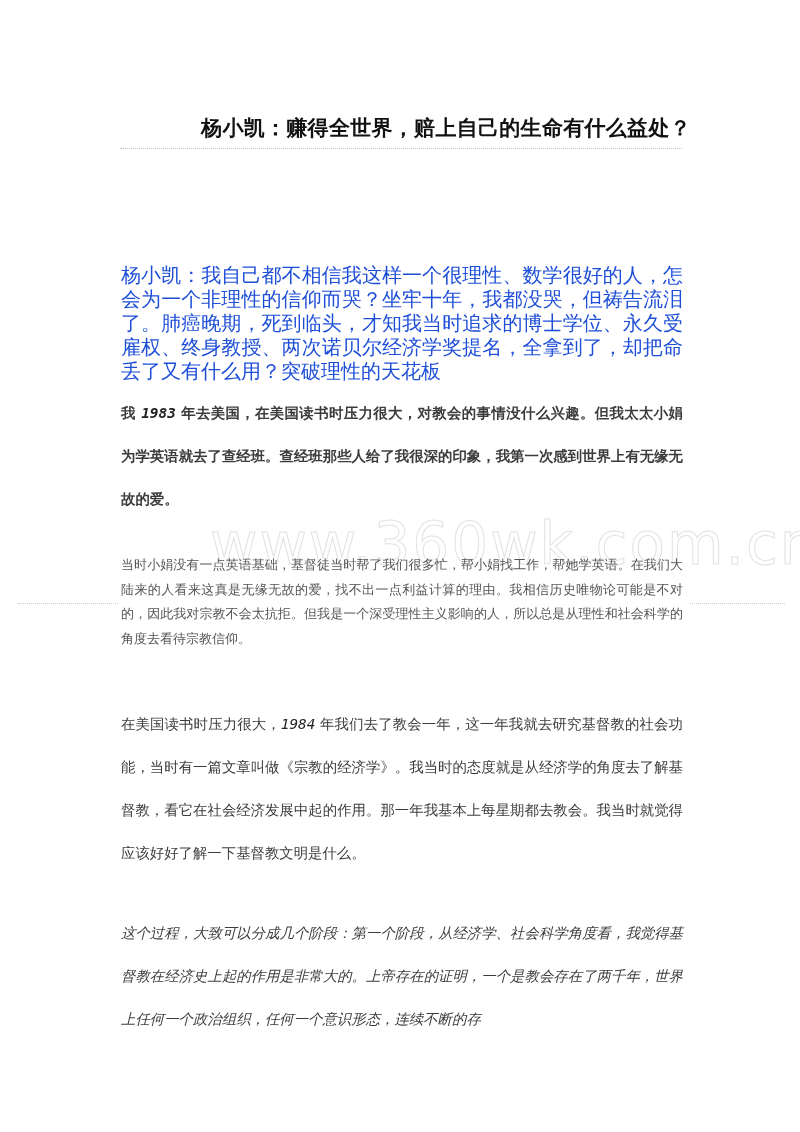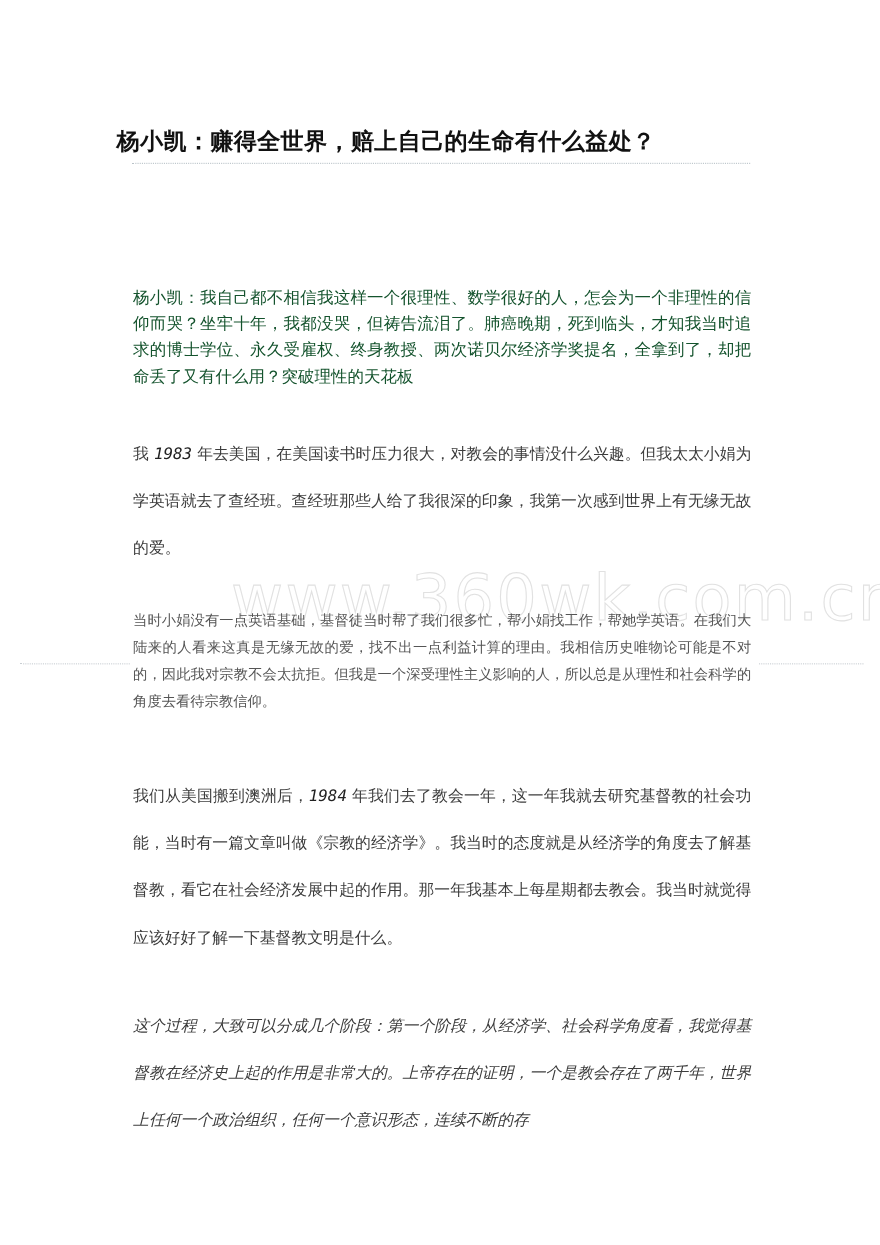--- a/index.html
+++ b/index.html
@@ -2,36 +2,36 @@
 <html><head>
   <meta charset="utf-8">
   <style>
     html, body { margin: 0; padding: 0; background: #ffffff; }
     body {
       width: 800px; height: 1132px; position: relative; overflow: hidden;
       font-family: "DejaVu Serif", "Liberation Serif", serif;
       color: #222;
     }
     .title {
-      position: absolute; left: 106px; top: 100px; width: 570px;
+      position: absolute; left: 121px; top: 100px; width: 570px;
       font-size: 21px; font-weight: bold; color: #111;
       font-family: "DejaVu Sans", "Liberation Sans", sans-serif;
-      letter-spacing: 0.3px; white-space: nowrap;
+      letter-spacing: 0.3px; white-space: nowrap; text-align: right;
     }
     .title-rule {
       position: absolute; left: 120px; top: 148px; width: 562px; height: 0;
       border-top: 1px dotted #b9c2c8;
     }
     .para {
       position: absolute; left: 121px; width: 562px;
       font-family: "DejaVu Sans", "Liberation Sans", sans-serif;
       color: #333; text-align: justify;
     }
-    .p1 { top: 243px; font-size: 15px; line-height: 24px; color: #14532d; }
-    .p2 { top: 378px; font-size: 14.4px; line-height: 43px; color: #3c3c3c; }
+    .p1 { top: 243px; font-size: 20px; line-height: 24px; color: #1d4ed8; }
+    .p2 { top: 378px; font-size: 14.4px; line-height: 43px; color: #3c3c3c; font-weight: bold; }
     .p3 { top: 540px; font-size: 13px; line-height: 24.5px; color: #555; }
     .p4 { top: 689px; font-size: 14.4px; line-height: 43px; color: #3c3c3c; }
     .p5 { top: 898px; font-size: 14.4px; line-height: 43px; color: #3c3c3c; font-style: italic; }
     .num { font-family: "DejaVu Sans Mono", "Liberation Mono", monospace; font-style: italic; color: #222; }
     .watermark {
       position: absolute; left: 210px; top: 510px;
       font-family: "DejaVu Sans", "Liberation Sans", sans-serif;
       font-size: 58px; letter-spacing: 2px;
       color: transparent; -webkit-text-stroke: 1px rgba(170,170,170,0.35);
       white-space: nowrap; pointer-events: none;
@@ -55,16 +55,16 @@
   <p class="para p1">杨小凯：我自己都不相信我这样一个很理性、数学很好的人，怎会为一个非理性的信仰而哭？坐牢十年，我都没哭，但祷告流泪了。肺癌晚期，死到临头，才知我当时追求的博士学位、永久受雇权、终身教授、两次诺贝尔经济学奖提名，全拿到了，却把命丢了又有什么用？突破理性的天花板</p>
 
   <p class="para p2"><span>我 </span><span class="num">1983</span><span> 年去美国，在美国读书时压力很大，对教会的事情没什么兴趣。但我太太小娟为学英语就去了查经班。查经班那些人给了我很深的印象，我第一次感到世界上有无缘无故的爱。</span></p>
 
   <div class="watermark">www.360wk.com.cn</div>
   <div class="side-dots-left"></div>
   <div class="side-dots-right"></div>
 
   <p class="para p3">当时小娟没有一点英语基础，基督徒当时帮了我们很多忙，帮小娟找工作，帮她学英语。在我们大陆来的人看来这真是无缘无故的爱，找不出一点利益计算的理由。我相信历史唯物论可能是不对的，因此我对宗教不会太抗拒。但我是一个深受理性主义影响的人，所以总是从理性和社会科学的角度去看待宗教信仰。</p>
 
-  <p class="para p4"><span>我们从美国搬到澳洲后，</span><span class="num">1984</span><span> 年我们去了教会一年，这一年我就去研究基督教的社会功能，当时有一篇文章叫做《宗教的经济学》。我当时的态度就是从经济学的角度去了解基督教，看它在社会经济发展中起的作用。那一年我基本上每星期都去教会。我当时就觉得应该好好了解一下基督教文明是什么。</span></p>
+  <p class="para p4"><span>在美国读书时压力很大，</span><span class="num">1984</span><span> 年我们去了教会一年，这一年我就去研究基督教的社会功能，当时有一篇文章叫做《宗教的经济学》。我当时的态度就是从经济学的角度去了解基督教，看它在社会经济发展中起的作用。那一年我基本上每星期都去教会。我当时就觉得应该好好了解一下基督教文明是什么。</span></p>
 
   <p class="para p5">这个过程，大致可以分成几个阶段：第一个阶段，从经济学、社会科学角度看，我觉得基督教在经济史上起的作用是非常大的。上帝存在的证明，一个是教会存在了两千年，世界上任何一个政治组织，任何一个意识形态，连续不断的存</p>
 </div>
 
 </body></html>

